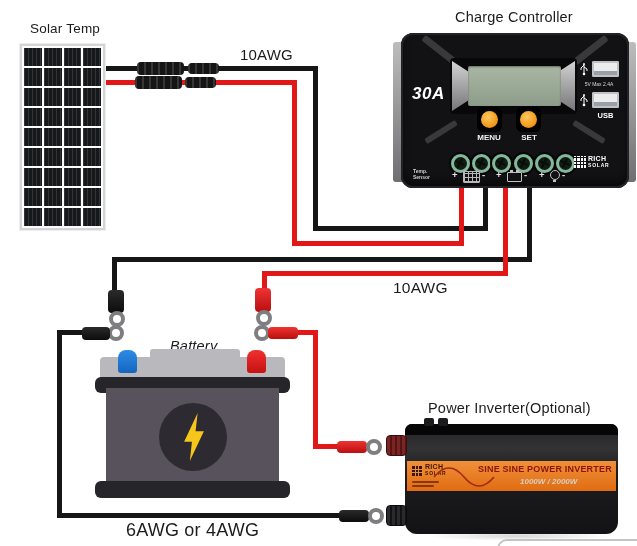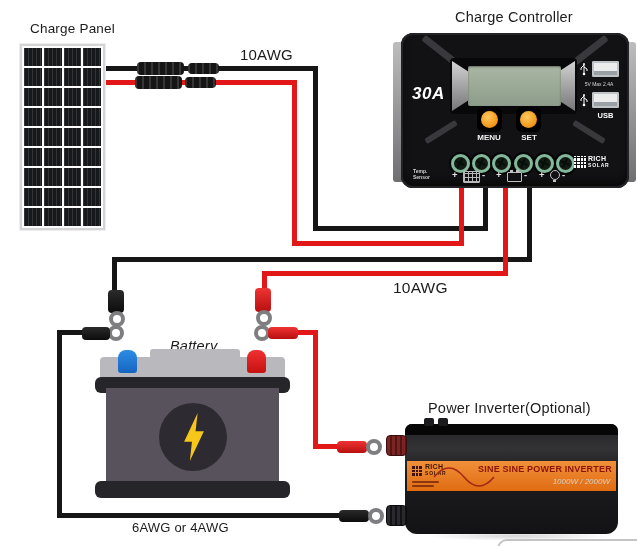--- a/index.html
+++ b/index.html
@@ -95,45 +95,45 @@
   .inv-nub{position:absolute;top:418px;width:10px;height:8px;background:#1b1b1e;border-radius:2px;}
   .inv-band{position:absolute;left:407px;top:461px;width:209px;height:30px;
             background:linear-gradient(180deg,#f0903a,#e06c12);}
   .inv-logo-grid{width:11px;height:11px;background-color:#3f1404;
      background-image:repeating-linear-gradient(0deg,transparent 0 2.5px,rgba(240,144,58,.95) 2.5px 3.5px),
                       repeating-linear-gradient(90deg,transparent 0 2.5px,rgba(240,144,58,.95) 2.5px 3.5px);}
   .inv-brandtxt .l1{color:#3f1404;} .inv-brandtxt .l2{color:#3f1404;}
   .inv-microbar{position:absolute;height:2px;background:rgba(90,22,6,.65);border-radius:1px;}
   .inv-product{position:absolute;left:478px;top:464px;width:134px;text-align:center;color:#8c1408;
                font-size:9px;font-weight:bold;letter-spacing:.2px;white-space:nowrap;}
-  .inv-power{position:absolute;left:520px;top:477px;width:90px;text-align:right;color:#d8cfc0;
-             font-size:8px;font-weight:normal;font-style:italic;}
+  .inv-power{position:absolute;left:520px;top:477px;width:90px;color:#d8cfc0;
+             font-size:8px;font-weight:bold;font-style:italic;}
   .inv-post{position:absolute;left:386px;width:21px;height:21px;border-radius:4px;box-sizing:border-box;}
   .post-red{top:435px;border:1px solid #3a0d0d;
             background:repeating-linear-gradient(90deg,#7a2424 0 3px,#541414 3px 5px);}
   .post-blk{top:505px;border:1px solid #0a0a0c;
             background:repeating-linear-gradient(90deg,#2a2a2e 0 3px,#121215 3px 5px);}
   .inv-shadow{position:absolute;left:425px;top:531px;width:185px;height:10px;border-radius:50%;
               background:radial-gradient(ellipse at center,rgba(0,0,0,.16),rgba(0,0,0,0) 70%);}
 
   .crop-card{position:absolute;left:497px;top:539px;width:150px;height:30px;background:#fff;
              border:2px solid #c4c4c4;border-radius:10px;}
 </style>
 </head>
 <body>
 
 <div class="stage">
 
-  <div class="lbl" style="left:30px;top:21px;font-size:13.5px;">Charge Panel</div>
+  <div class="lbl" style="left:30px;top:21px;font-size:13.5px;">Solar Temp</div>
   <div class="lbl" style="left:455px;top:9px;font-size:14.5px;">Charge Controller</div>
   <div class="lbl" style="left:170px;top:338px;font-size:14.5px;font-style:italic;">Battery</div>
   <div class="lbl" style="left:428px;top:400px;font-size:14.5px;">Power Inverter(Optional)</div>
   <div class="lbl" style="left:240px;top:46px;font-size:15px;">10AWG</div>
   <div class="lbl" style="left:393px;top:279px;font-size:15.5px;">10AWG</div>
-  <div class="lbl" style="left:132px;top:520px;font-size:13px;">6AWG or 4AWG</div>
+  <div class="lbl" style="left:126px;top:520px;font-size:18px;">6AWG or 4AWG</div>
 
   <div class="wire bk" style="left:103px;top:66px;width:215px;height:5px;"></div>
   <div class="wire bk" style="left:313px;top:66px;width:5px;height:165px;"></div>
   <div class="wire bk" style="left:313px;top:226px;width:175px;height:5px;"></div>
   <div class="wire bk" style="left:483px;top:184px;width:5px;height:47px;"></div>
   <div class="wire rd" style="left:103px;top:80px;width:194px;height:5px;"></div>
   <div class="wire rd" style="left:292px;top:80px;width:5px;height:166px;"></div>
   <div class="wire rd" style="left:292px;top:241px;width:172px;height:5px;"></div>
   <div class="wire rd" style="left:459px;top:184px;width:5px;height:62px;"></div>
 

